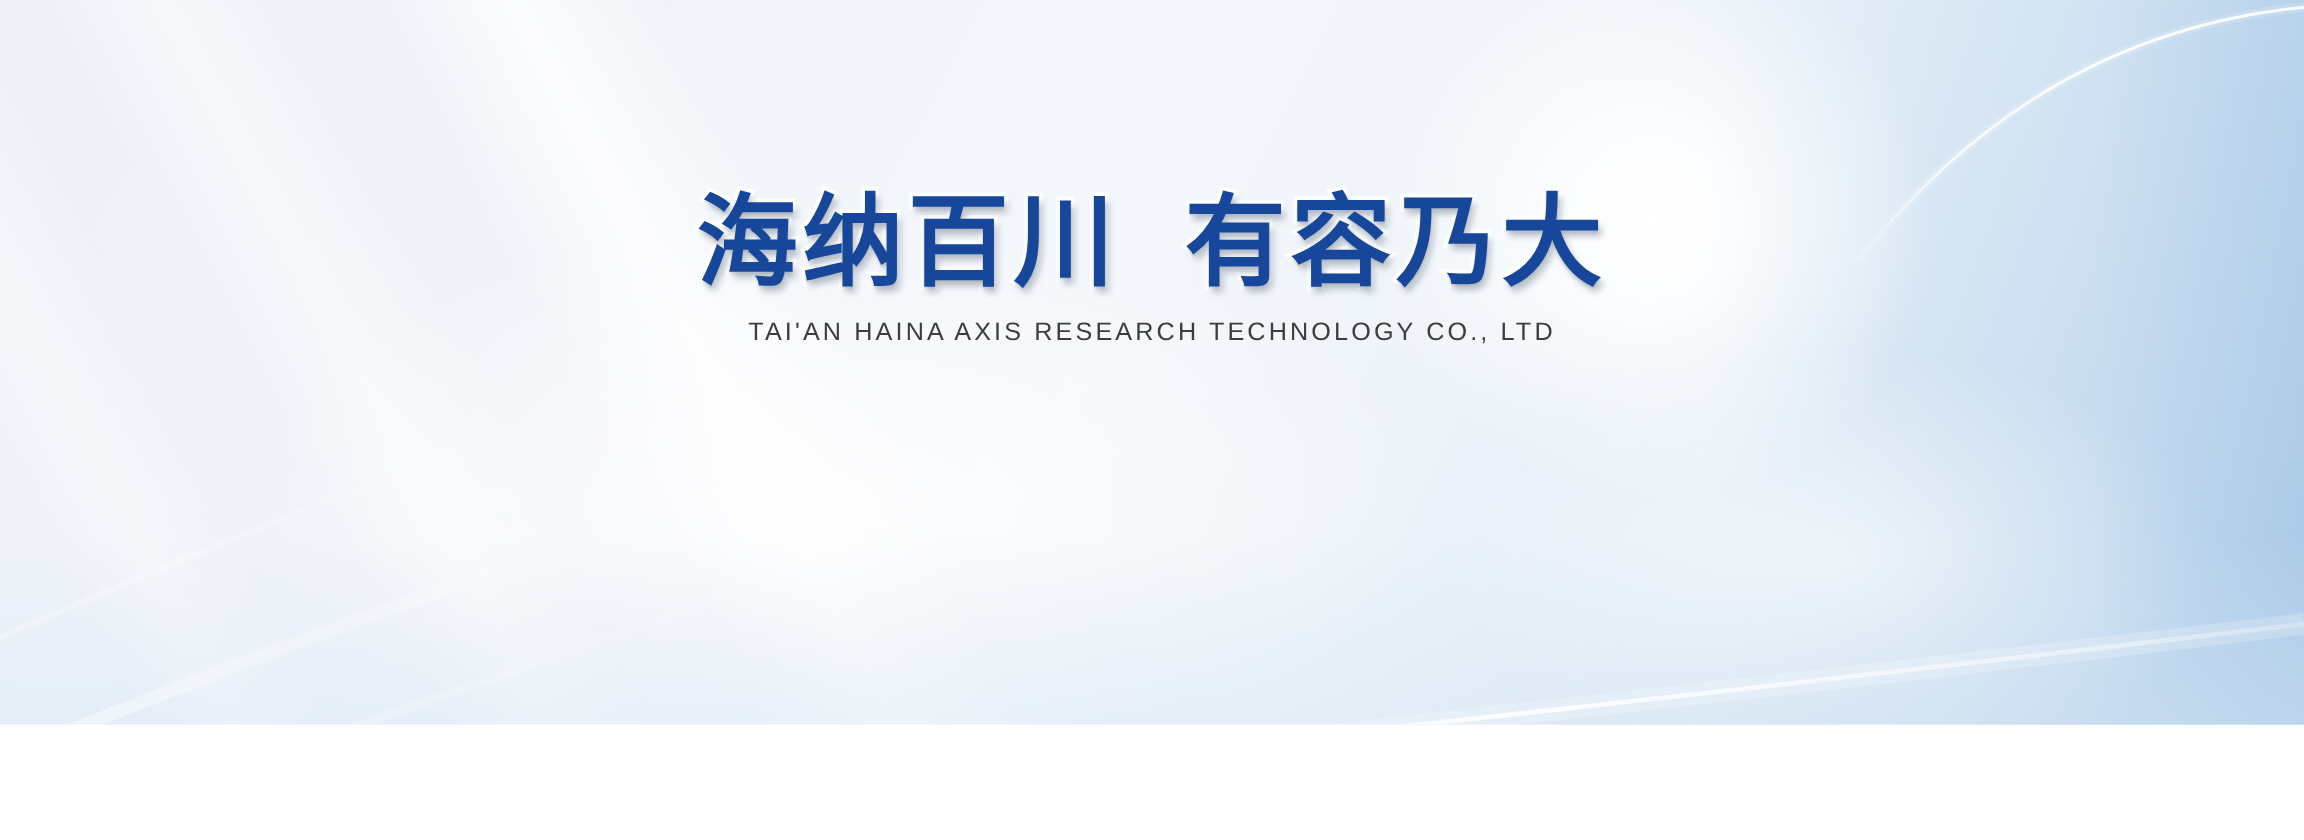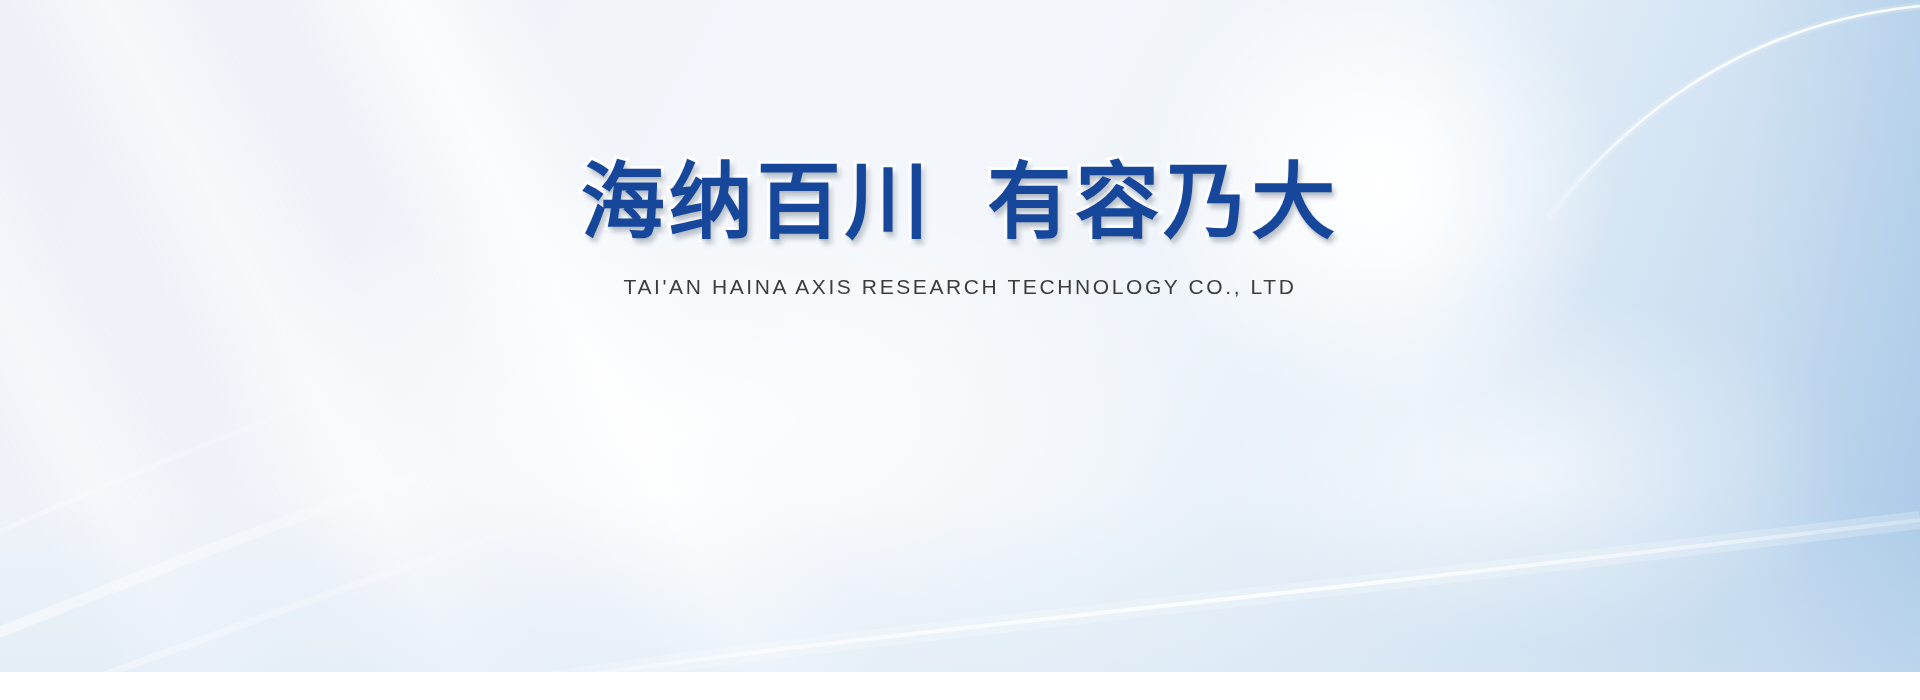--- a/index.html
+++ b/index.html
@@ -5,21 +5,21 @@
 <style>
   html, body {
     margin: 0;
     padding: 0;
     background: #ffffff;
   }
 
   .banner {
     position: relative;
     width: 1920px;
-    height: 672px;
+    height: 604px;
     overflow: hidden;
     font-family: "Liberation Sans", "DejaVu Sans", sans-serif;
     
     background:
       linear-gradient(118deg,
         #eef2f8 0%,
         #eff3f9 18%,
         #f2f5fa 34%,
         #f3f6fb 48%,
         #eef4fa 60%,
@@ -134,21 +134,21 @@
   .subtitle-cn {
     margin-top: 80px;
     font-size: 37px;
     font-weight: 700;
     letter-spacing: 1px;
     color: #232323;
     white-space: pre;
   }
 
   .subtitle-en {
-    margin-top: 28px;
+    margin-top: 18px;
     font-size: 21px;
     font-weight: 400;
     letter-spacing: 2.6px;
     color: #3d3d3d;
     white-space: pre;
   }
 </style>
 </head>
 <body>
 

